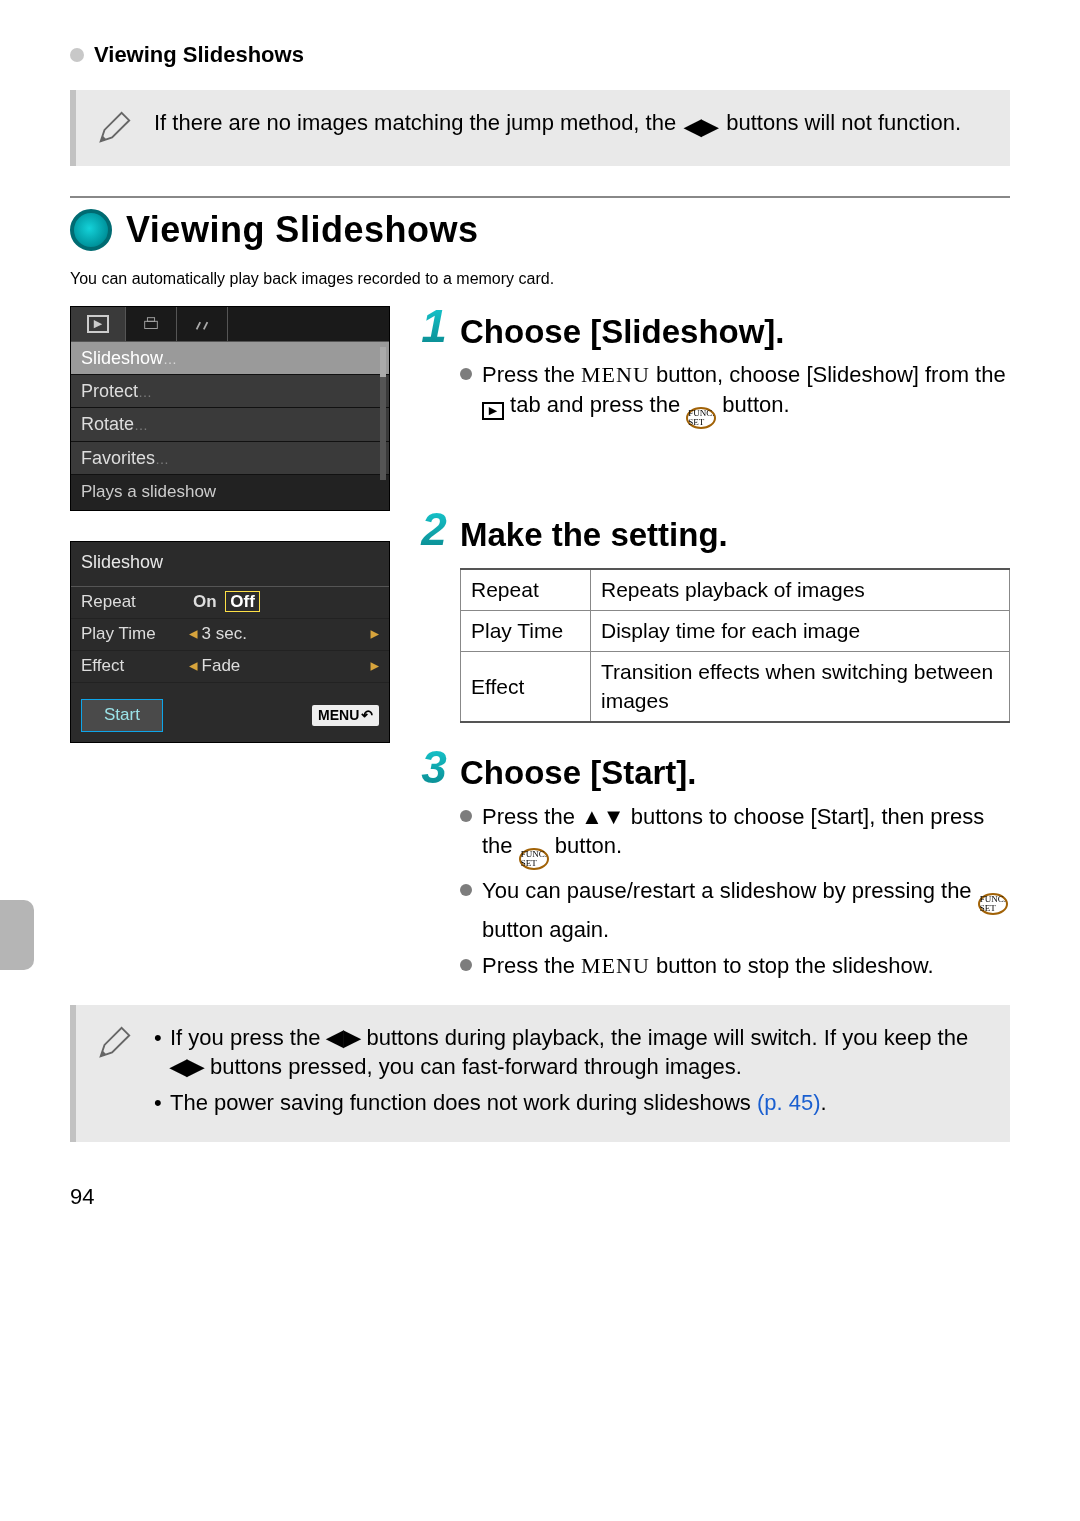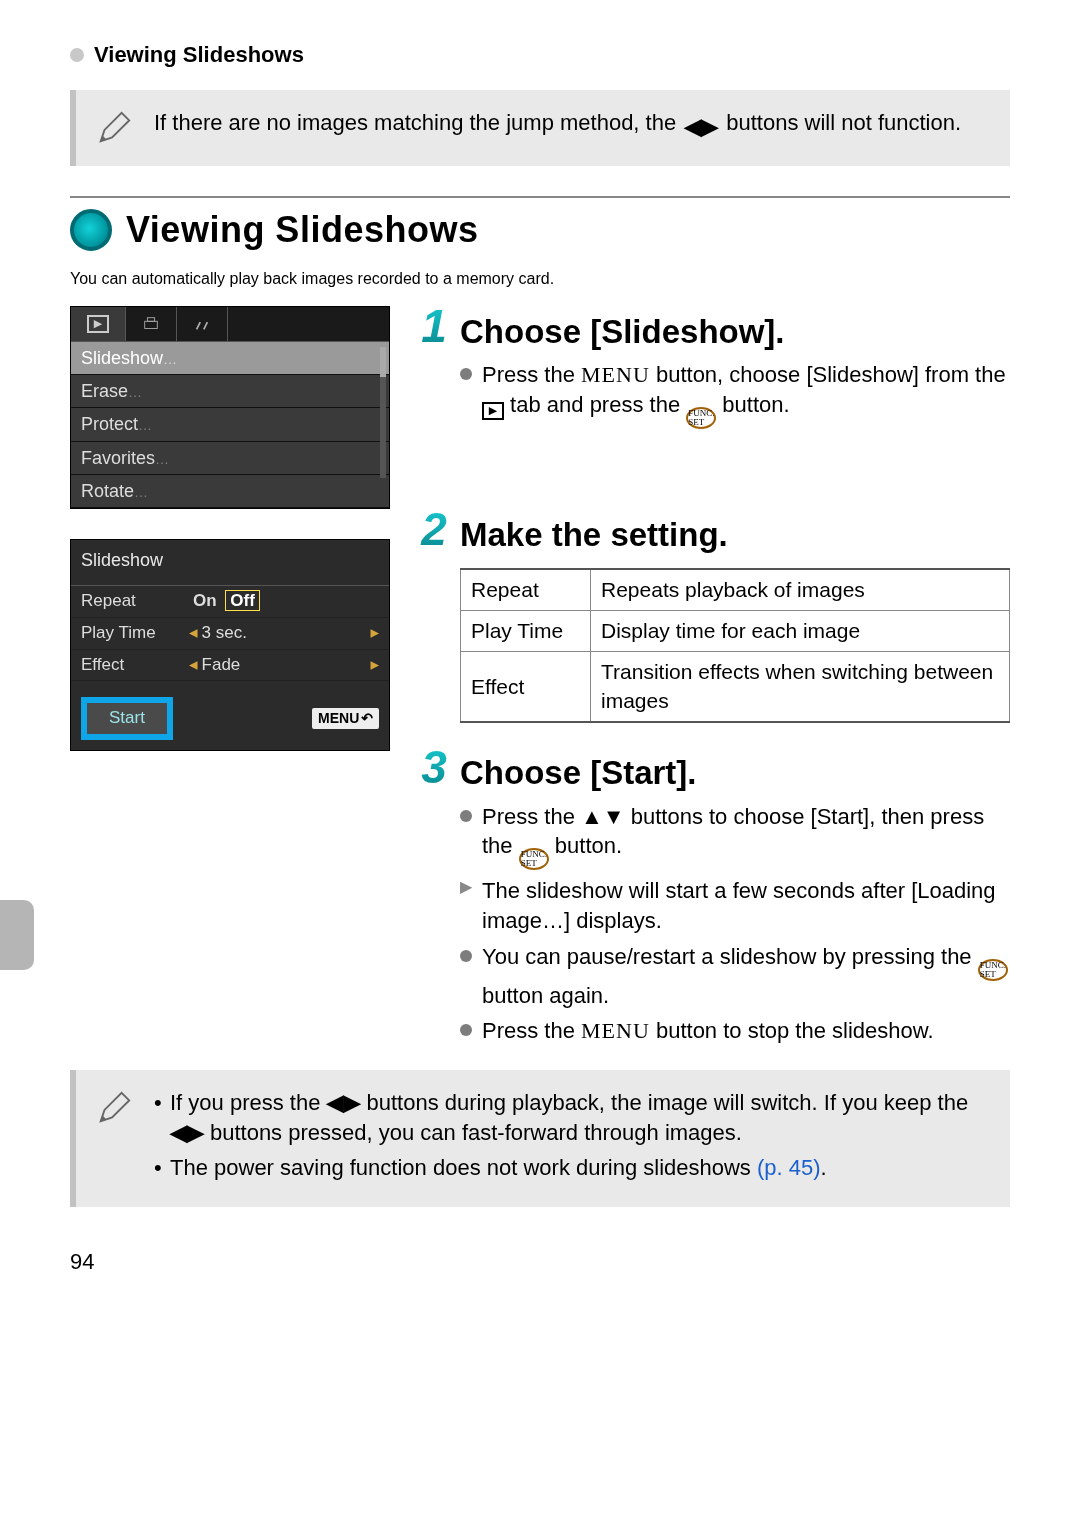--- a/index.html
+++ b/index.html
@@ -105,21 +105,21 @@
     font-size:17px; border-bottom:1px solid #222;
   }
   .cam-settings-row .lbl{ width:100px; color:#ddd;}
   .cam-settings-row .val{ flex:1; color:#ddd; position:relative;}
   .cam-settings-row .onoff span{padding:0 4px;font-weight:bold;}
   .cam-settings-row .onoff .sel{border:1px solid #fde047; color:#fff;}
   .cam-settings-row .arrL::before{content:"◂"; color:#d7a43c; margin-right:4px;}
   .cam-settings-row .arrR::after{content:"▸"; color:#d7a43c; margin-left:4px; float:right;}
   .cam-start-row { padding:16px 10px 10px; display:flex; justify-content:space-between; align-items:center;}
   .cam-start-btn {
-    background:#4a4a4a; color:#9be3e8; padding:4px 22px; border:6px solid #0ea5e9; font-size:17px;
+    background:#4a4a4a; color:#9be3e8; padding:4px 22px; border:1px solid #0ea5e9; font-size:17px;
   }
   .cam-menu-badge {
     background:#eee; color:#000; font-size:14px; padding:1px 6px; border-radius:2px;
     display:inline-flex; align-items:center; gap:2px; font-weight:bold;
   }
 
   
   .step { margin-bottom:24px; }
   .step-head { display:flex; align-items:flex-start; gap:8px; margin-bottom:6px;}
   .step-num {
@@ -207,25 +207,25 @@
             </svg>
           </div>
         <div class="cam-tab">
             <svg width="18" height="18" viewBox="0 0 20 20">
               <path d="M4 16 L8 8 M12 16 L16 8" stroke="#aaa" stroke-width="2"></path>
             </svg>
           </div>
       </div>
       <div class="cam-menu-list">
         <div class="cam-menu-item selected">Slideshow</div>
-        <div class="cam-menu-item">Erase</div>
         <div class="cam-menu-item">Protect</div>
+        <div class="cam-menu-item">Rotate</div>
         <div class="cam-menu-item">Favorites</div>
-        <div class="cam-menu-item">Rotate</div>
-      </div>
+      </div>
+      <div class="cam-desc">Plays a slideshow</div>
       <div class="cam-scrollbar">
           <div class="cam-scrollbar-thumb"></div>
         </div>
     </div>
 
     <div class="cam-panel cam-panel2">
       <div class="cam-title">Slideshow</div>
       <div class="cam-settings-row">
         <span class="lbl">Repeat</span>
         <span class="val onoff"><span>On</span> <span class="sel">Off</span></span>
@@ -292,21 +292,20 @@
         <span class="step-num">3</span>
         <span class="step-title">Choose [Start].</span>
       </div>
       <div class="step-body">
         <p class="bullet-item dark">
           <span>Press the </span><span class="ud-arrows">▲▼</span><span> buttons to choose [Start], then press the </span><span class="func-set">
               <span>FUNC.</span>
               <span>SET</span>
             </span><span> button.</span>
         </p>
-        <p class="bullet-item tri">The slideshow will start a few seconds after [Loading image…] displays.</p>
         <p class="bullet-item dark">
           <span>You can pause/restart a slideshow by pressing the </span><span class="func-set">
               <span>FUNC.</span>
               <span>SET</span>
             </span><span> button again.</span>
         </p>
         <p class="bullet-item dark">
           <span>Press the </span><span class="word-menu">MENU</span><span> button to stop the slideshow.</span>
         </p>
       </div>

